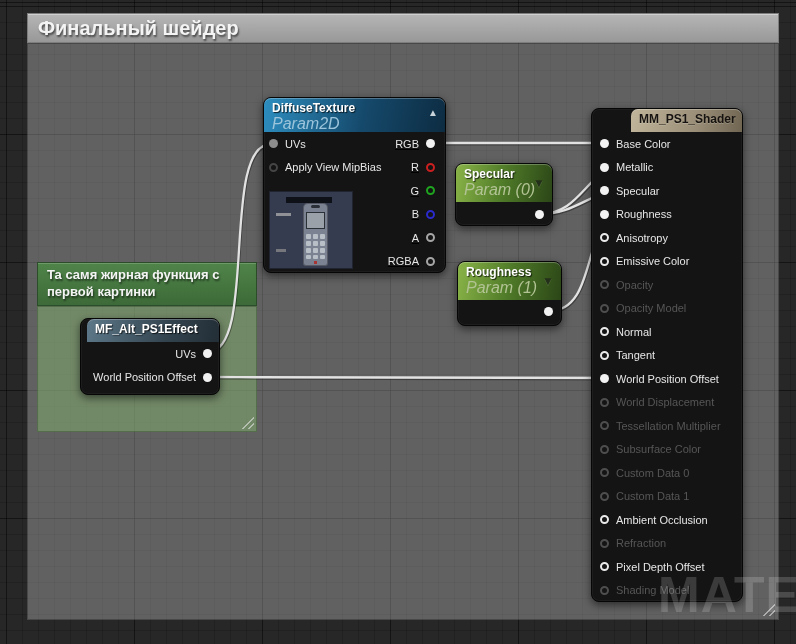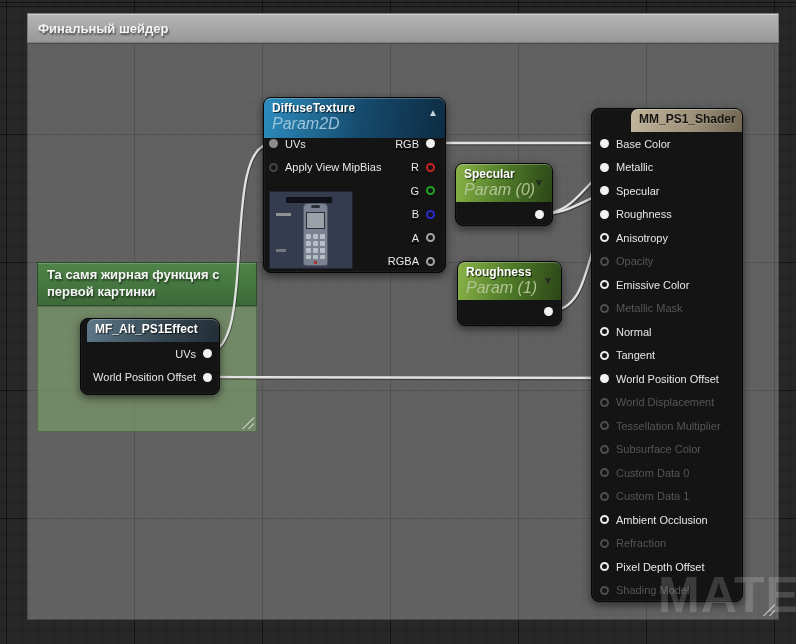--- a/index.html
+++ b/index.html
@@ -18,21 +18,21 @@
   
   .comment{position:absolute;}
   .comment-body{position:absolute;inset:0;border:1px solid rgba(0,0,0,0.25);}
   .comment-title{
     position:absolute;left:0;right:0;top:0;display:flex;align-items:center;
     font-weight:bold;color:#f4f4f4;text-shadow:1px 1.5px 2px rgba(0,0,0,0.55);
   }
   #comment-main{left:27px;top:13px;width:752px;height:607px;z-index:1;}
   #comment-main .comment-body{top:30px;background:rgba(255,255,255,0.27);}
   #comment-main .comment-title{
-    height:30px;padding-left:10px;font-size:13px;
+    height:30px;padding-left:10px;font-size:20px;
     background:linear-gradient(#b6b6b6,#989898);
     border:1px solid #7d7d7d;box-shadow:inset 0 1px 0 rgba(255,255,255,0.35);
   }
   #comment-green{left:37px;top:262px;width:220px;height:170px;z-index:2;}
   #comment-green .comment-body{top:44px;background:rgba(132,178,110,0.5);border-color:rgba(30,60,25,0.35);}
   #comment-green .comment-title{
     height:44px;padding:3px 9px;font-size:13px;line-height:1.3;
     background:linear-gradient(#4f8449,#3d6a38);
     border:1px solid #2c4d29;box-shadow:inset 0 1px 0 rgba(255,255,255,0.18);
   }
@@ -49,21 +49,21 @@
     position:absolute;z-index:10;background:#141414;border:1px solid #060606;border-radius:8px;
     box-shadow:0 3px 9px rgba(0,0,0,0.55), inset 0 0 0 1px rgba(255,255,255,0.04);
   }
   .node-header{
     position:relative;border-radius:7px 7px 0 0;padding:3px 8px 2px 8px;
     box-shadow:inset 0 1px 0 rgba(255,255,255,0.25);
   }
   .nh-title{display:block;font-size:12px;font-weight:bold;color:#fff;
     text-shadow:1px 1px 1px rgba(0,0,0,0.75);white-space:nowrap;}
   .nh-sub{display:block;font-size:16px;font-style:italic;line-height:1.15;}
-  .hdr-diffuse{background:linear-gradient(100deg,#2d8ec0 0%,#15496b 55%,#0d2c42 100%);height:40px;}
+  .hdr-diffuse{background:linear-gradient(100deg,#2d8ec0 0%,#15496b 55%,#0d2c42 100%);height:34px;}
   .hdr-diffuse .nh-sub{color:#9cc4da;}
   .hdr-param{background:linear-gradient(100deg,#8ab448 0%,#4f7a28 50%,#2b4617 100%);height:38px;}
   .hdr-param .nh-sub{color:#b2c394;}
   .hdr-mf{background:linear-gradient(100deg,#5d7889 0%,#33444f 60%,#232e36 100%);height:23px;margin-left:6px;}
   .hdr-mm{background:linear-gradient(100deg,#c1b59b 0%,#998d77 60%,#6f6551 100%);height:23px;}
   .hdr-mm .nh-title{color:#171310;text-shadow:0 1px 0 rgba(255,255,255,0.18);}
   .tri{position:absolute;right:7px;font-size:10px;line-height:1;}
   .tri-up{top:10px;color:#c9d3d9;}
   .tri-down{top:13px;font-size:12px;color:#24301a;text-shadow:0 1px 0 rgba(255,255,255,0.15);}
   
@@ -275,30 +275,30 @@
       </div>
       <div class="row">
         <span class="pin filled"></span>
         <span class="plabel">Roughness</span>
       </div>
       <div class="row">
         <span class="pin hollow"></span>
         <span class="plabel">Anisotropy</span>
       </div>
       <div class="row">
+        <span class="pin hollow"></span>
+        <span class="plabel">Emissive Color</span>
+      </div>
+      <div class="row">
         <span class="pin dim"></span>
         <span class="plabel dim">Opacity</span>
       </div>
       <div class="row">
-        <span class="pin hollow"></span>
-        <span class="plabel">Emissive Color</span>
-      </div>
-      <div class="row">
-        <span class="pin dim"></span>
-        <span class="plabel dim">Metallic Mask</span>
+        <span class="pin dim"></span>
+        <span class="plabel dim">Opacity Model</span>
       </div>
       <div class="row">
         <span class="pin hollow"></span>
         <span class="plabel">Normal</span>
       </div>
       <div class="row">
         <span class="pin hollow"></span>
         <span class="plabel">Tangent</span>
       </div>
       <div class="row">

